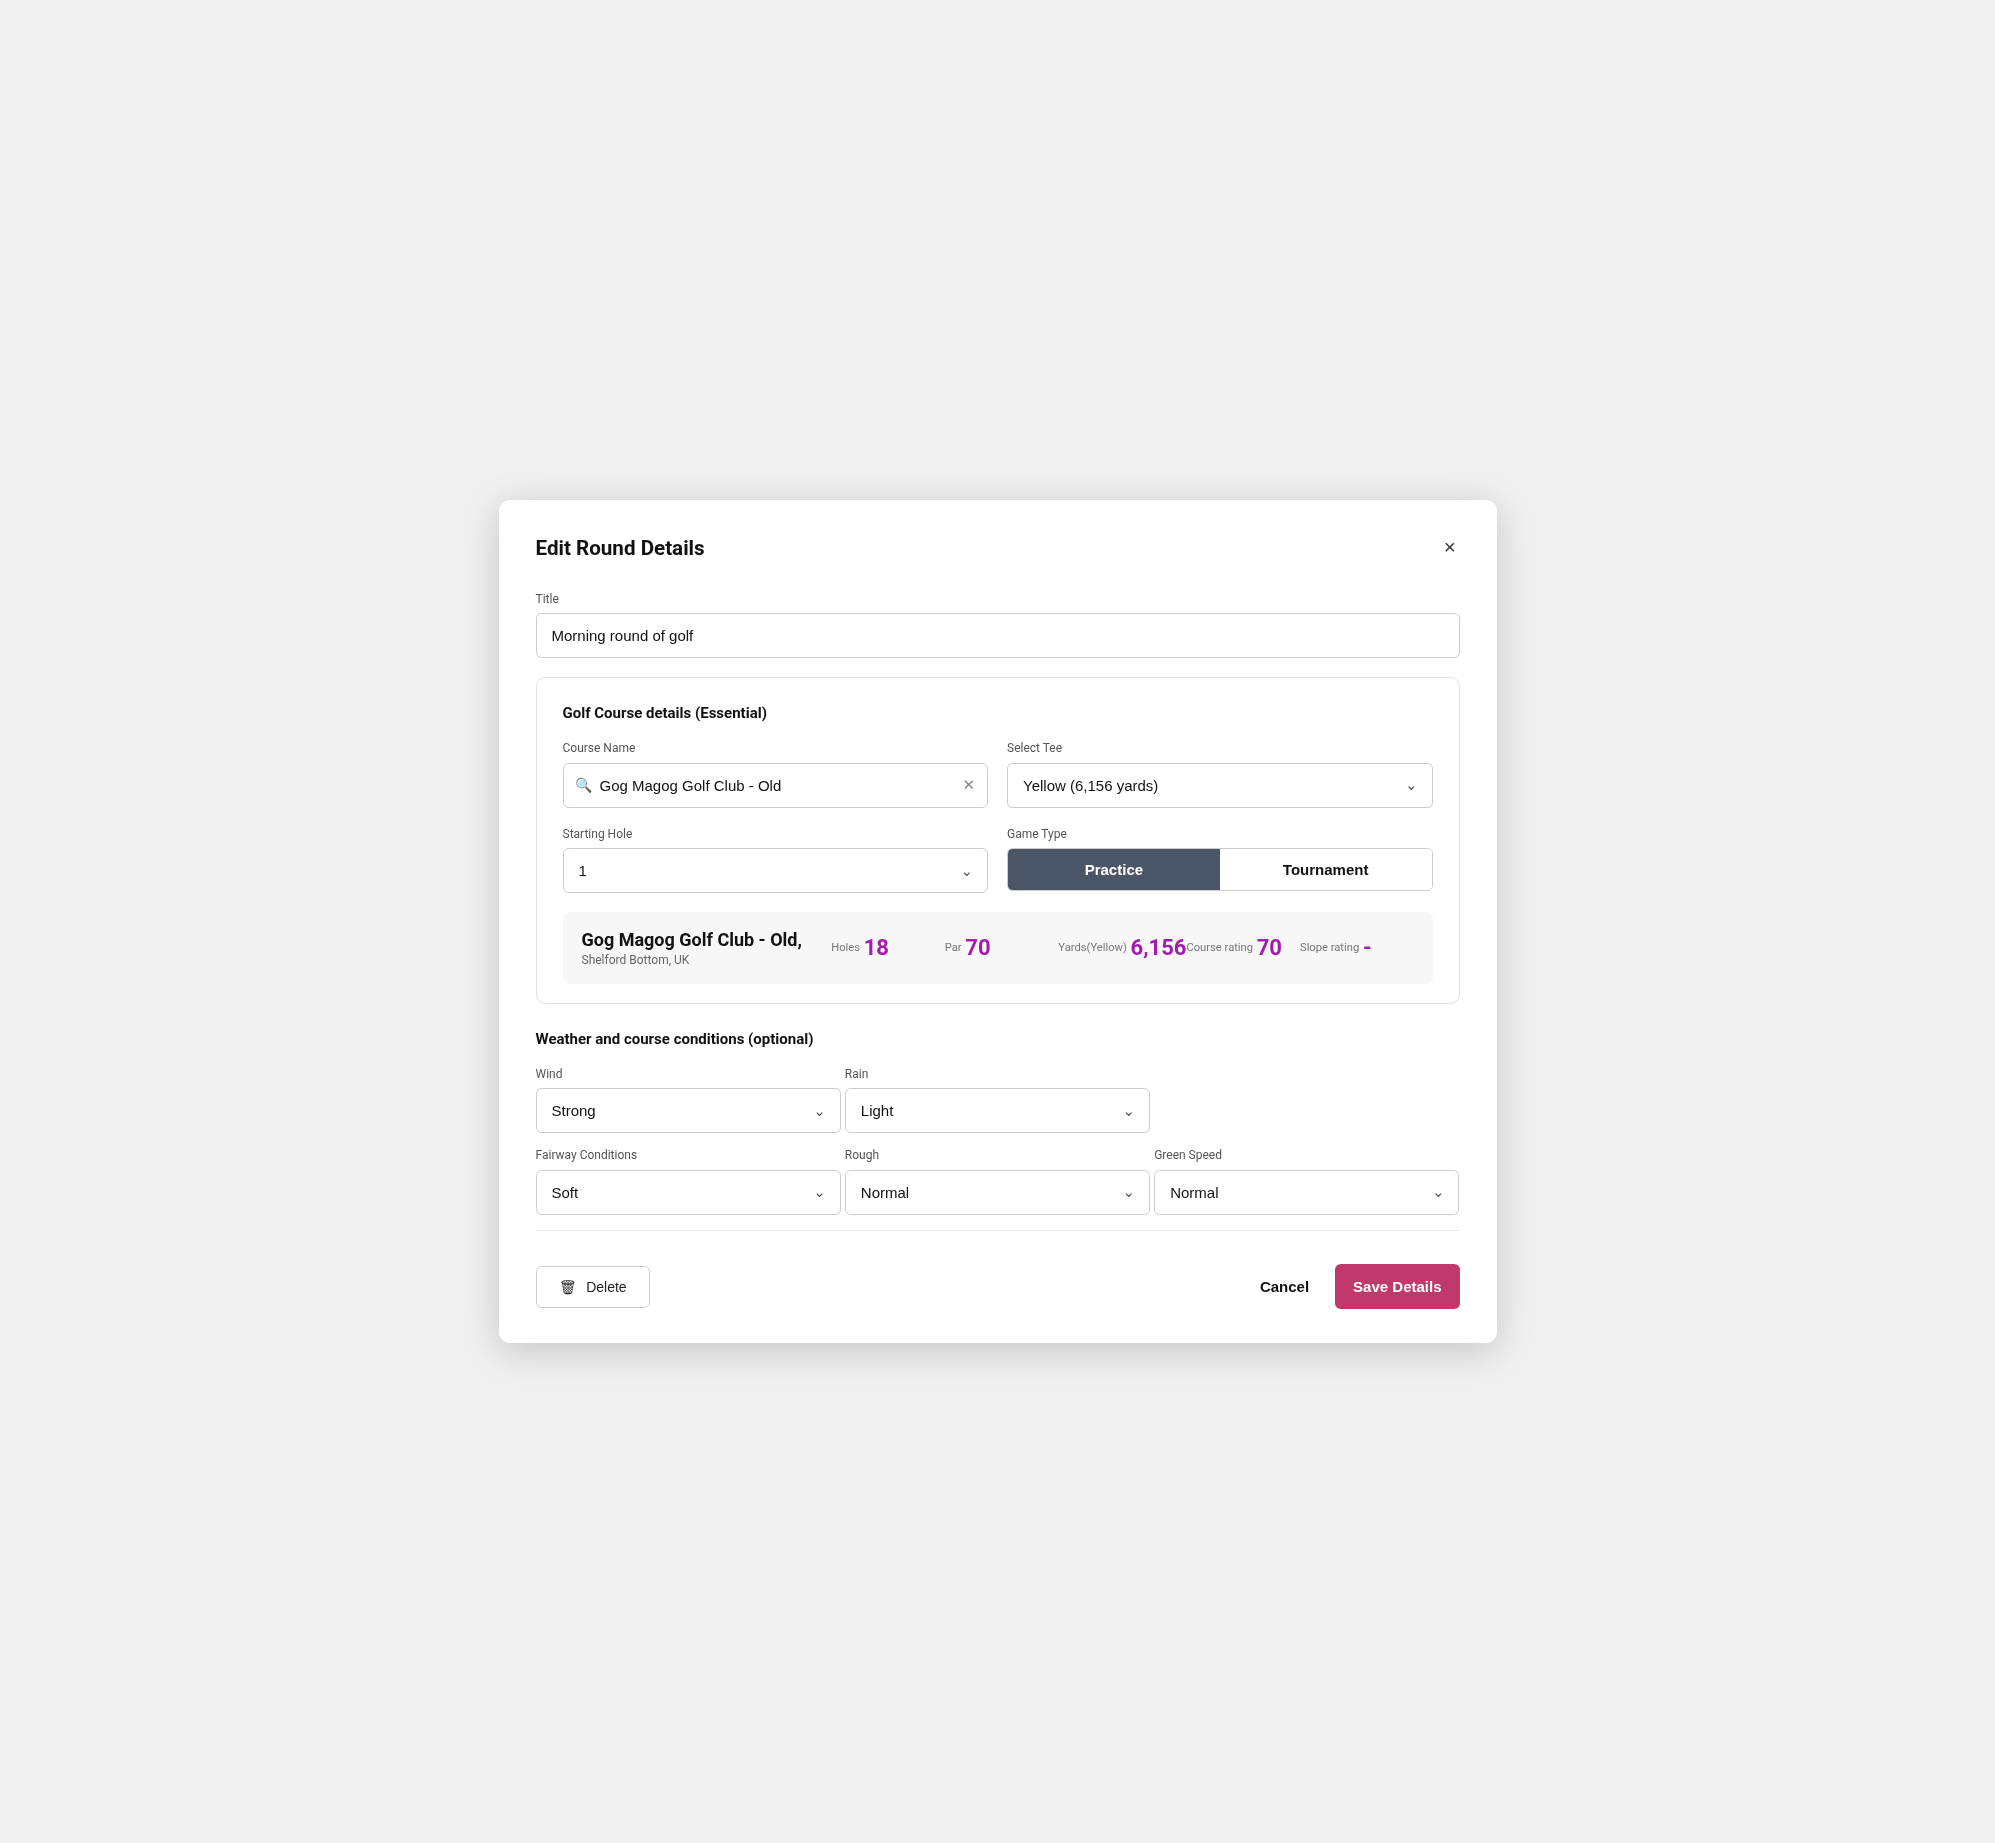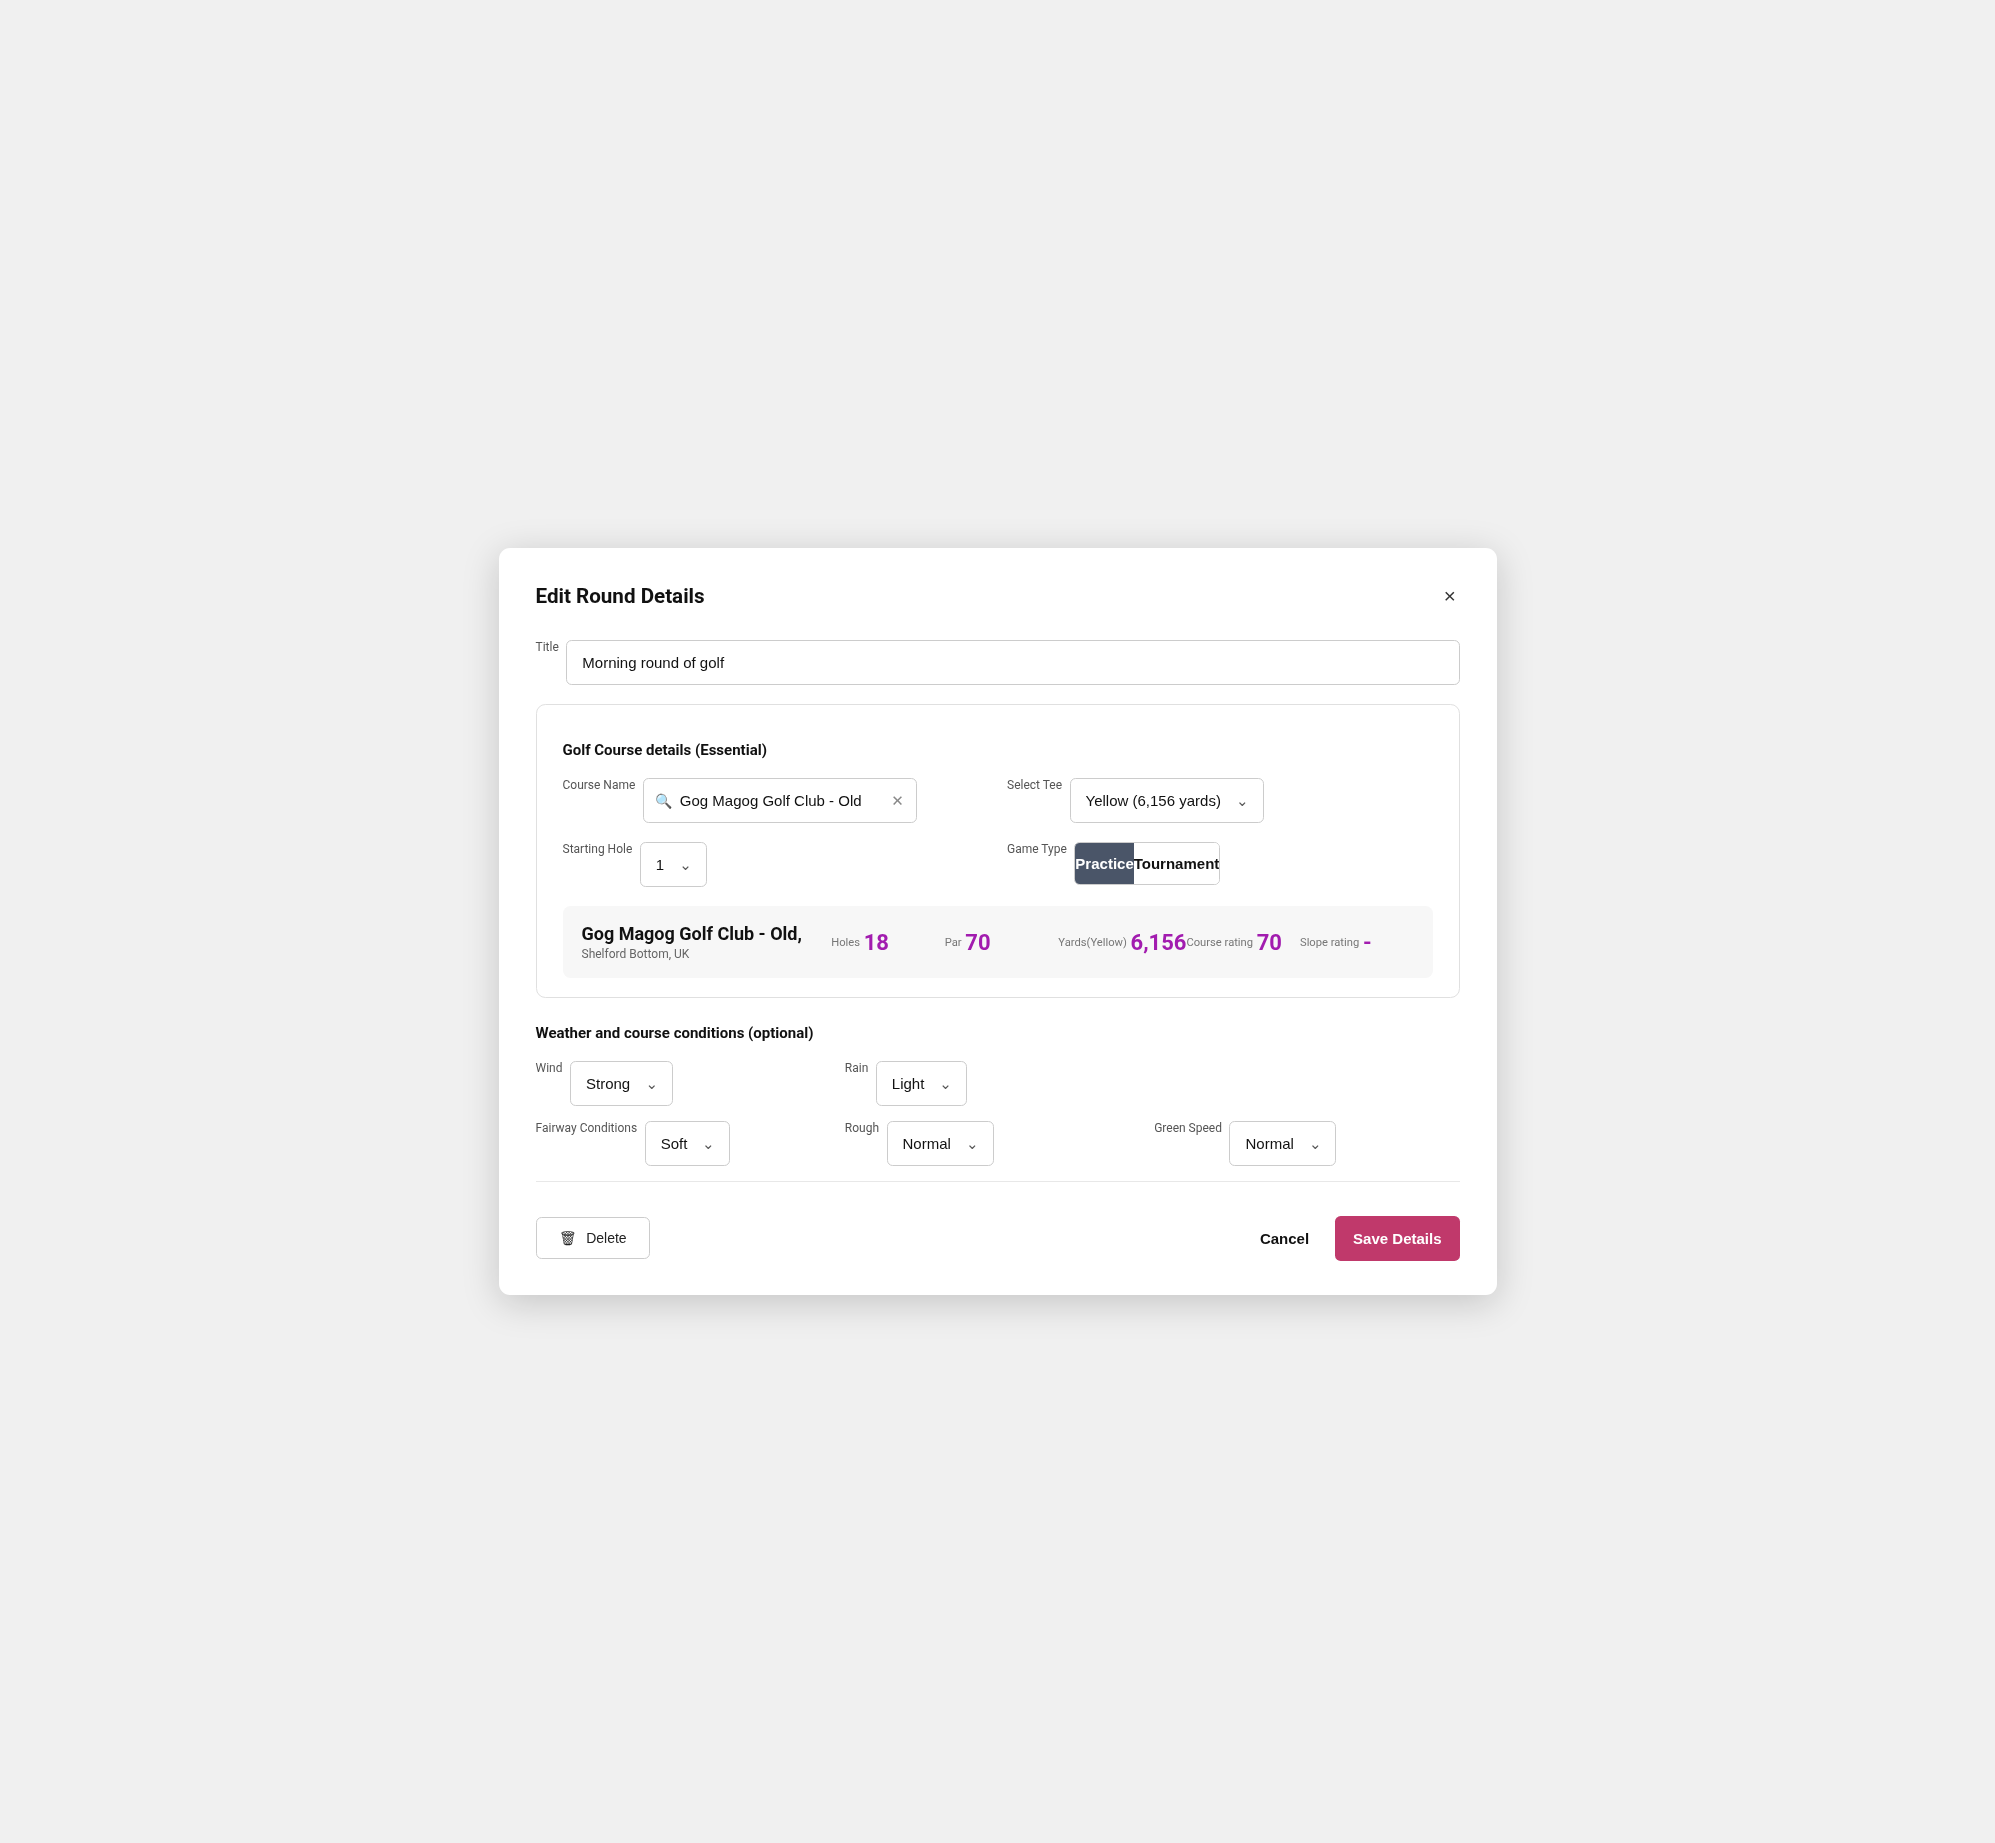--- a/index.html
+++ b/index.html
@@ -40,21 +40,21 @@
       line-height: 1;
       padding: 3.7px;
     }
     .row {
       display: flex;
       gap: 19px;
       margin-bottom: 19px;
     }
     .field {
       display: flex;
-      flex-direction: row;
+      flex-direction: column;
       gap: 7.5px;
     }
     .field-label {
       font-size: 12px;
       color: #555;
     }
     .field-full { flex: 1; }
     .input-text {
       border: 1.4px solid #ccc;
       border-radius: 5.6px;
@@ -94,21 +94,21 @@
       color: #111;
       display: flex;
       align-items: center;
       justify-content: center;
       flex: 1;
       background: #fff;
     }
     .section-card {
       border: 1.4px solid #e0e0e0;
       border-radius: 9.4px;
-      padding: 36px 26px 19px 26px;
+      padding: 26px 26px 19px 26px;
       margin-bottom: 26px;
     }
     .section-title {
       font-size: 15px;
       font-weight: 700;
       color: #111;
       margin-bottom: 19px;
     }
     .course-name-wrap {
       position: relative;

